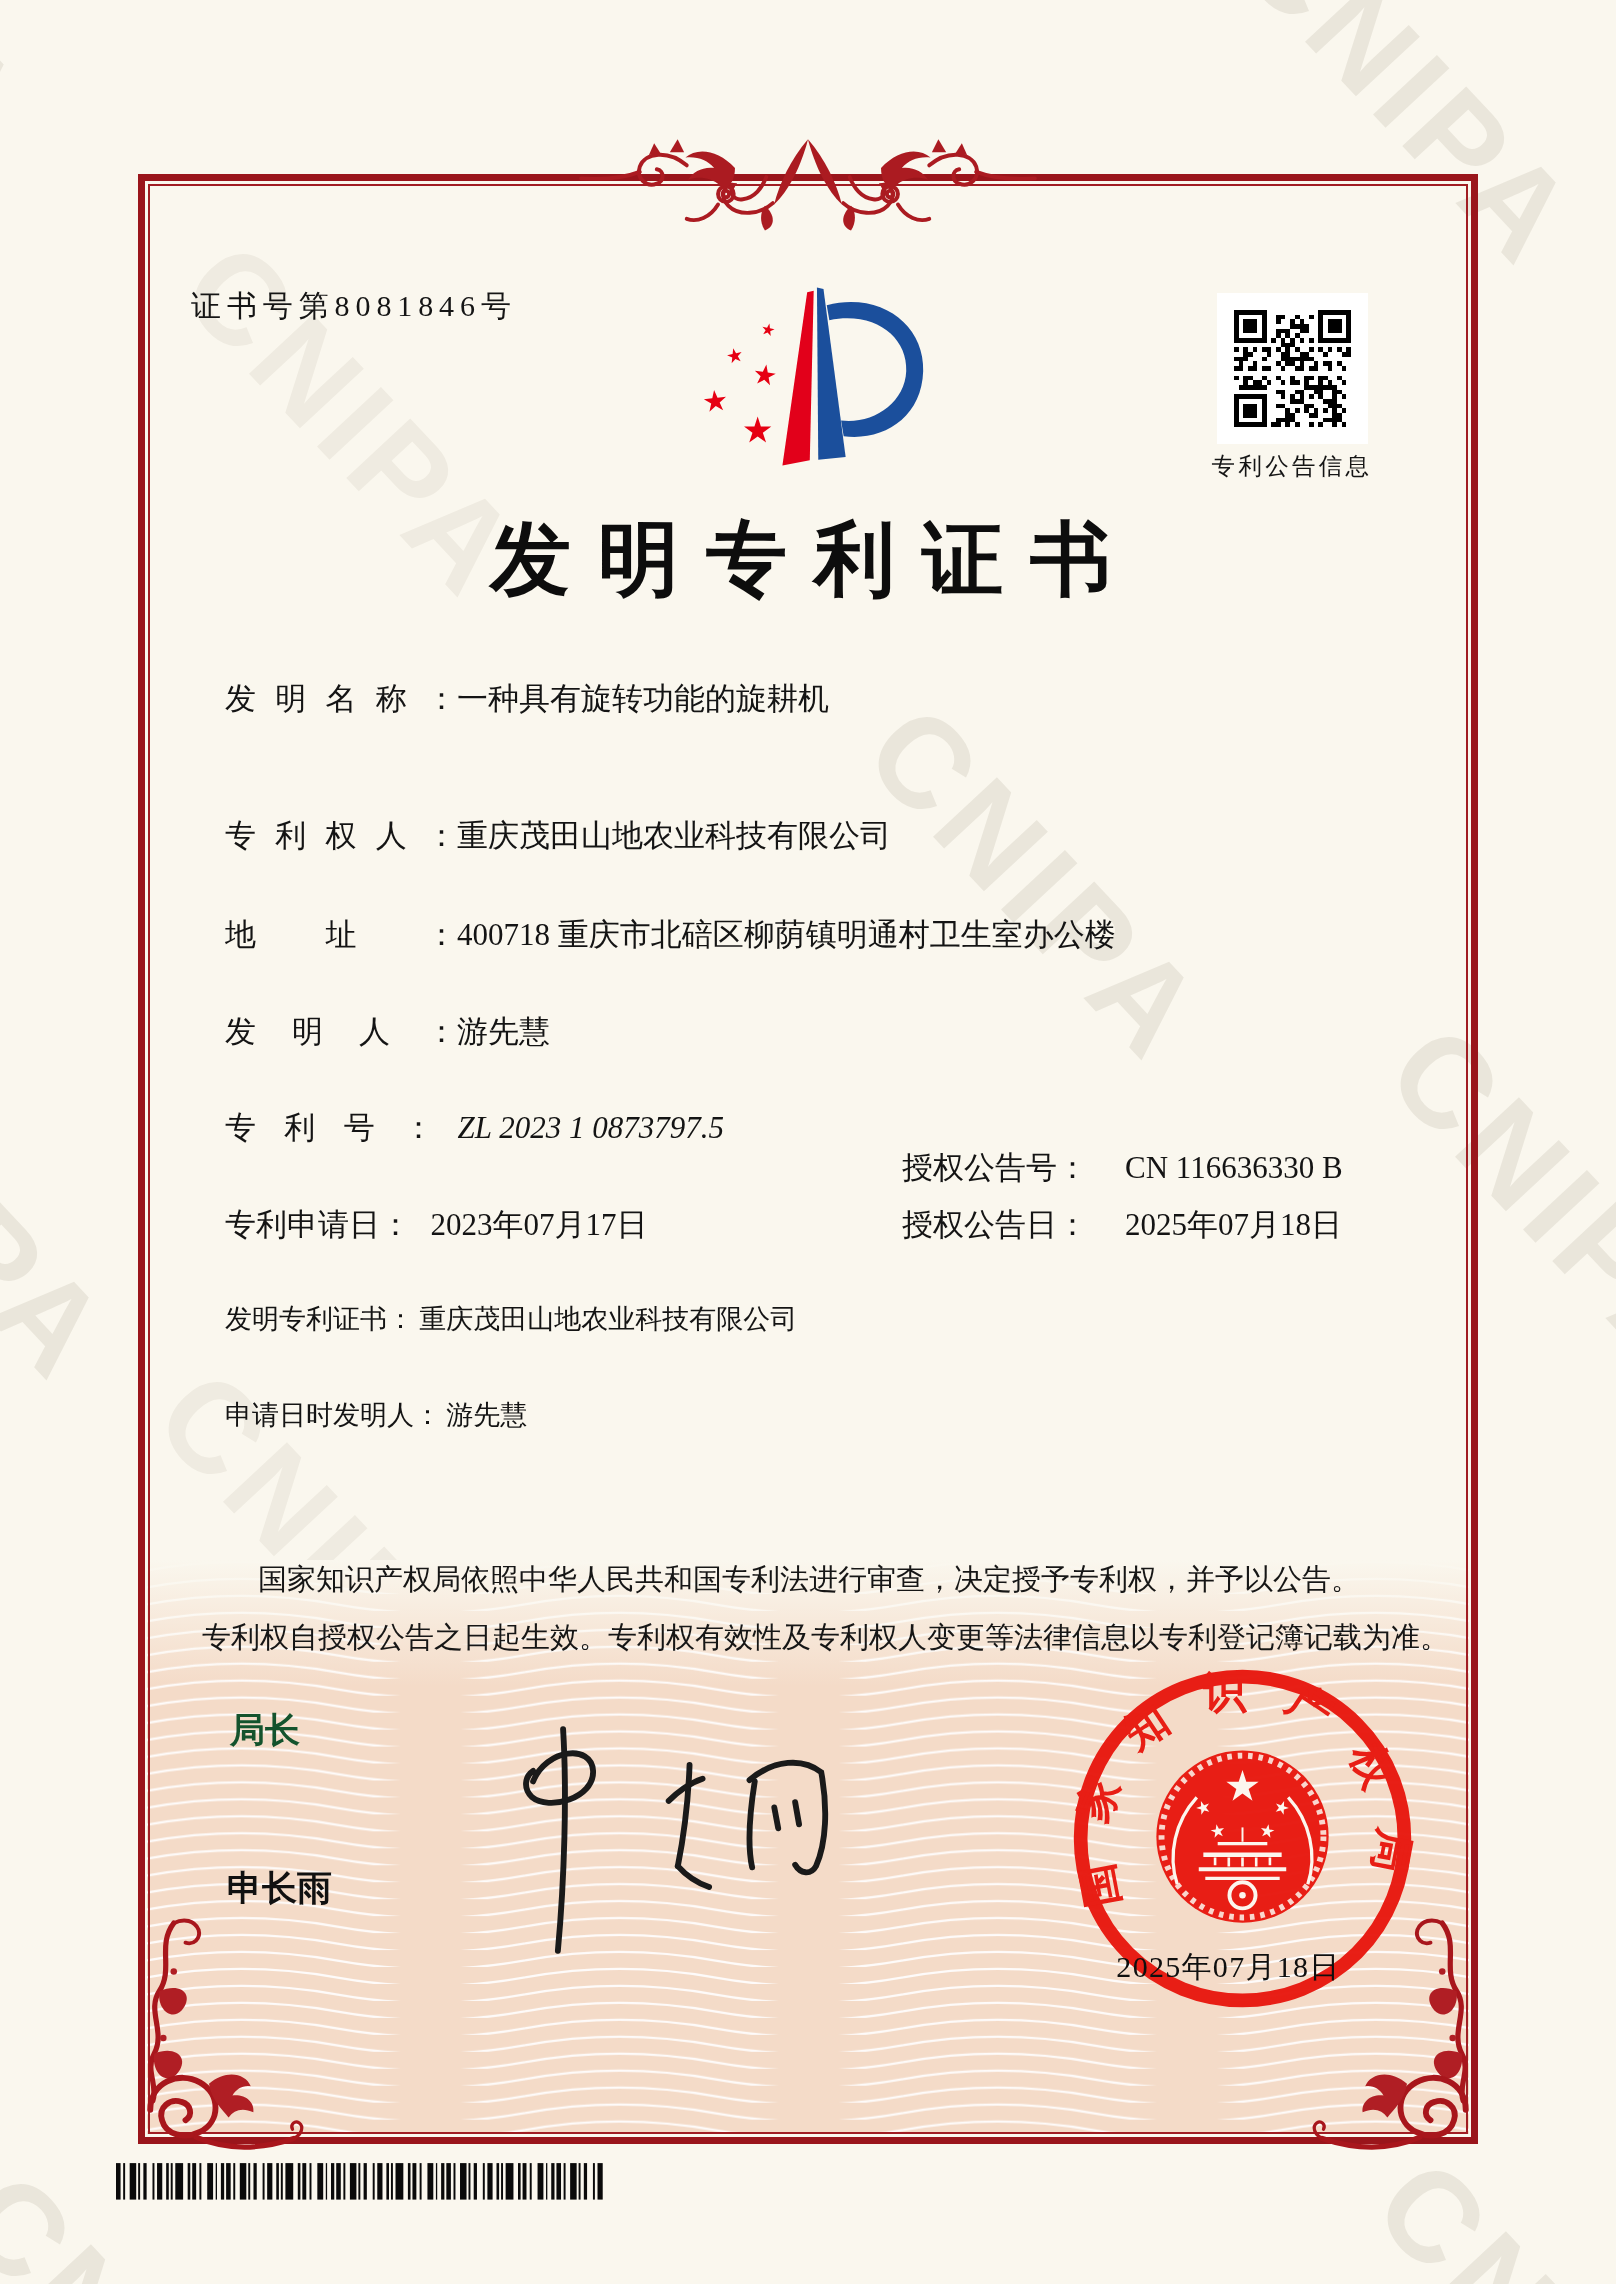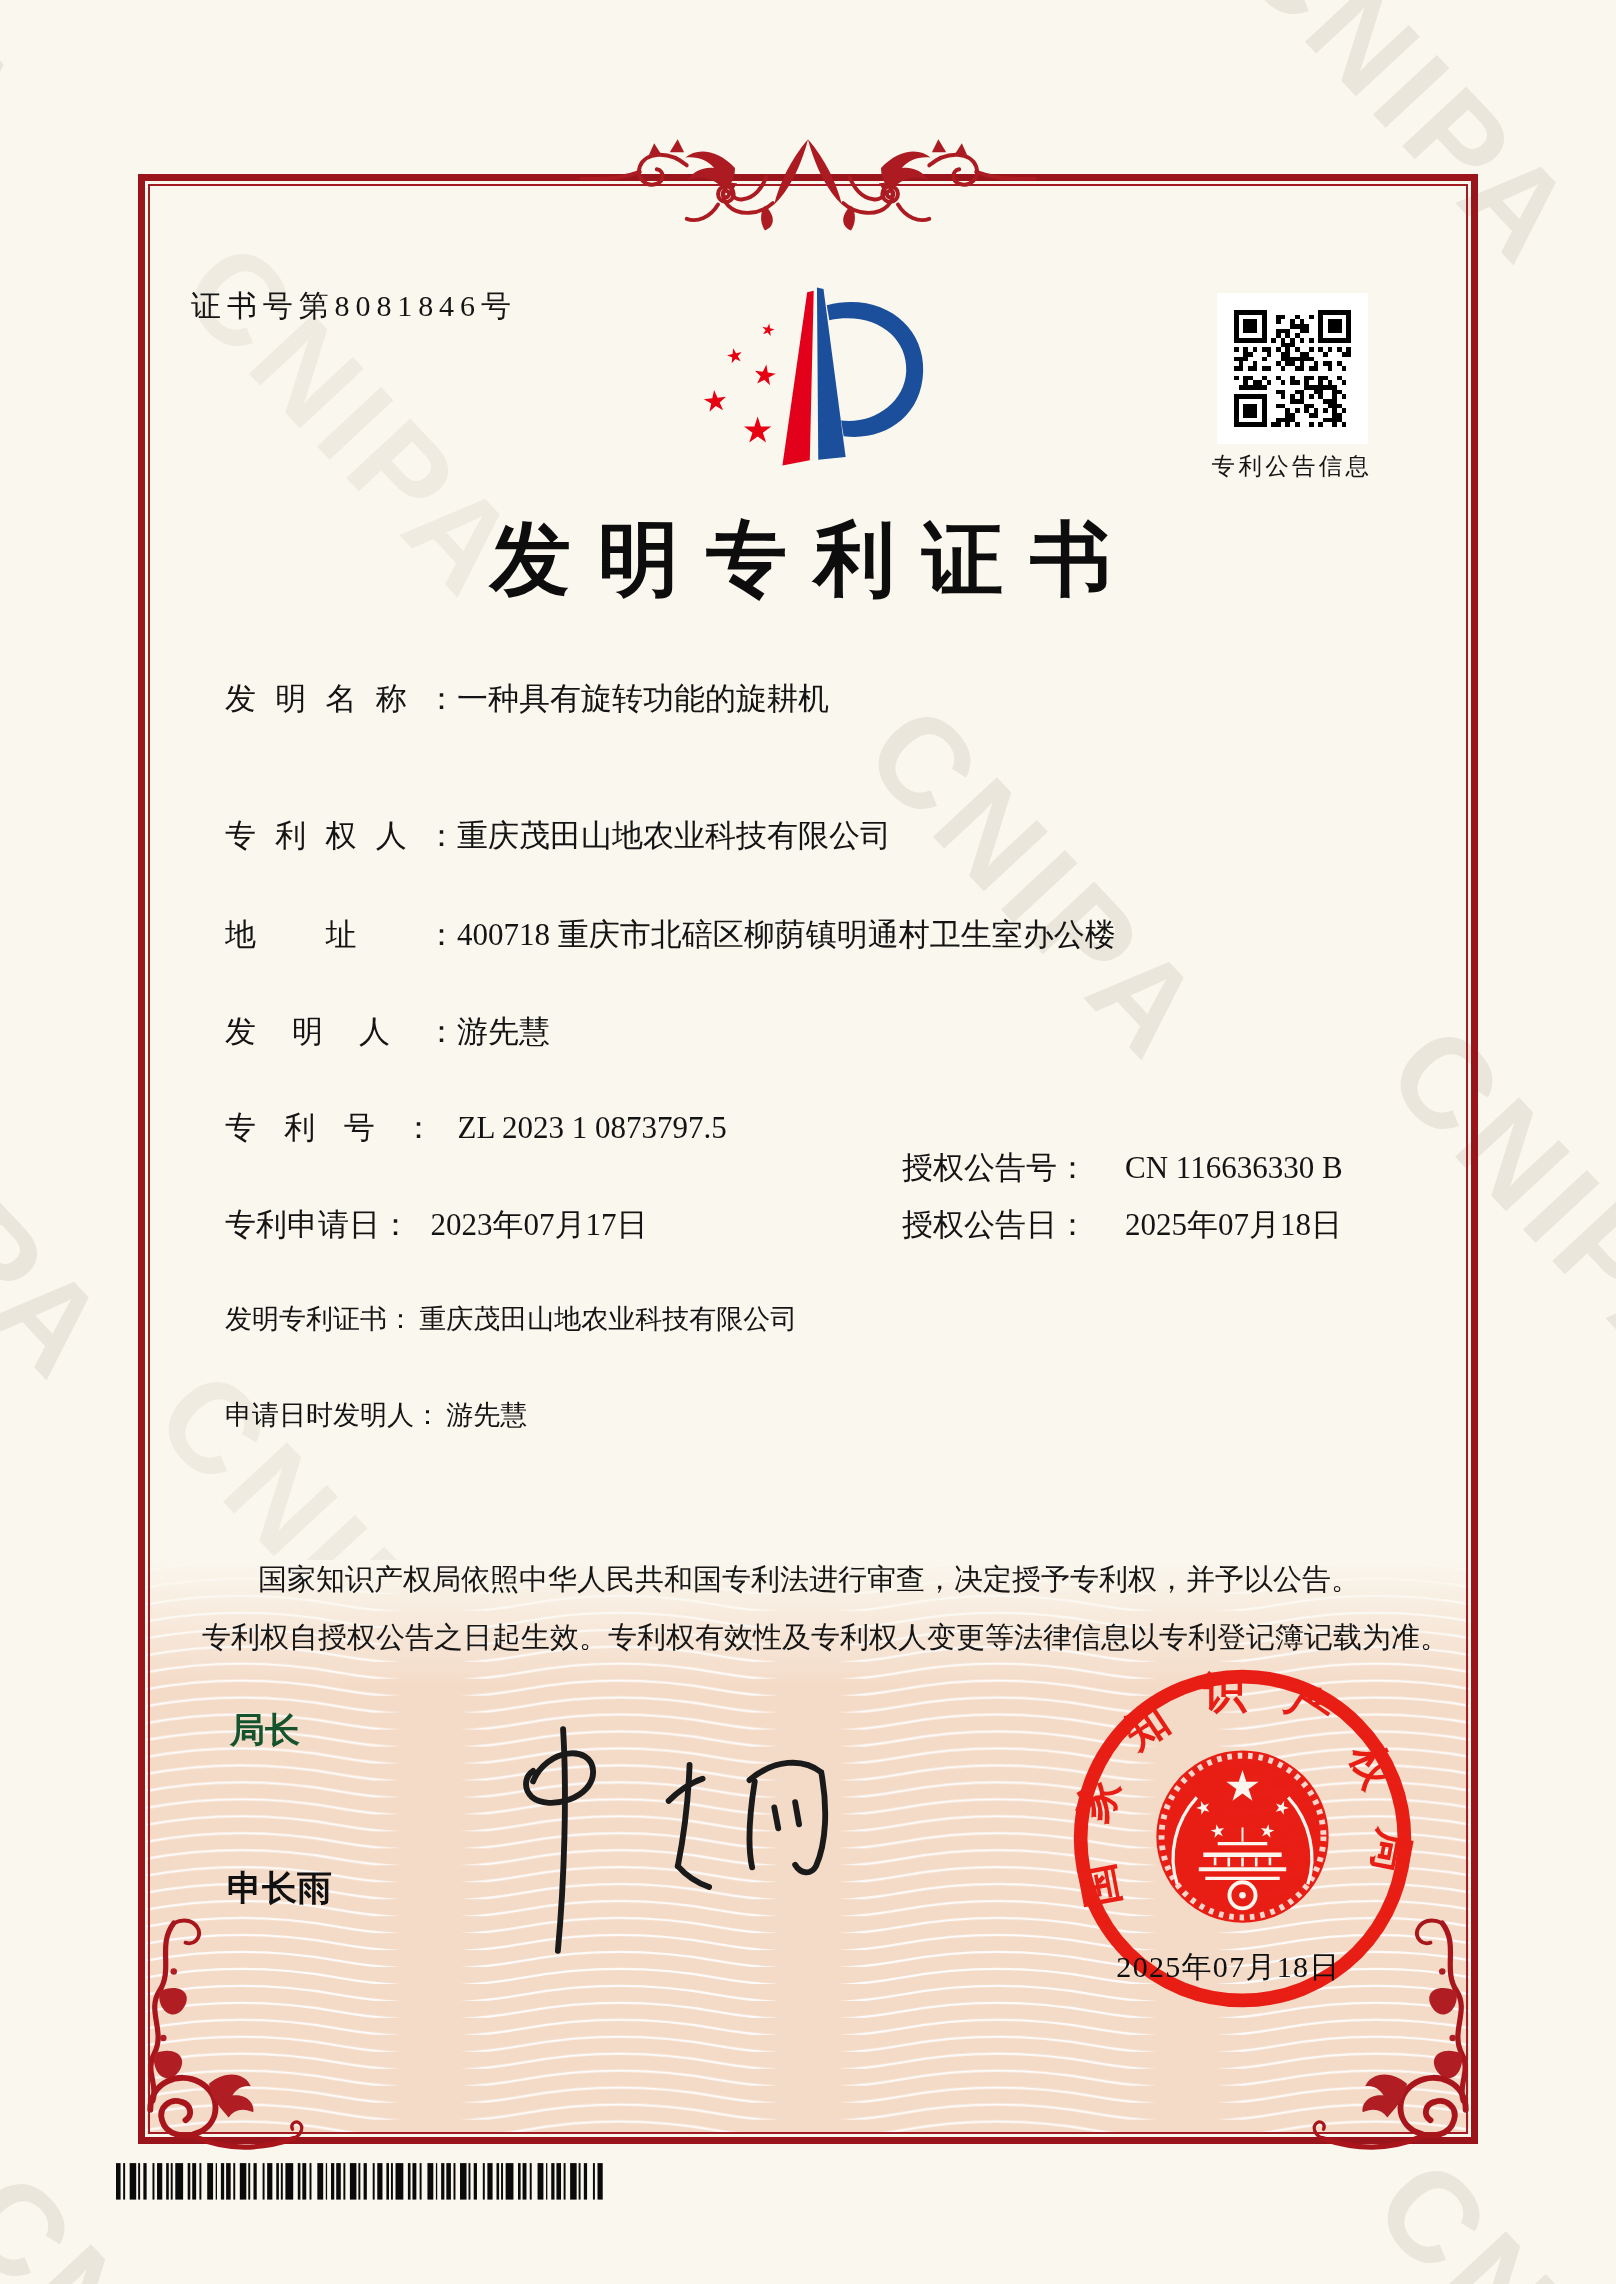--- a/index.html
+++ b/index.html
@@ -22,21 +22,21 @@
          display:flex;align-items:center;justify-content:center;}
   .qr{width:117px;height:117px;}
   .qrlabel{position:absolute;left:1197px;top:450px;width:190px;text-align:center;font-size:23.5px;letter-spacing:3.3px;}
   .title{position:absolute;left:490px;top:506px;font-size:81px;font-weight:bold;
          letter-spacing:27px;white-space:nowrap;color:#0d0d0d;}
   
   .row{position:absolute;font-size:31px;white-space:nowrap;color:#141414;}
   .row.small{font-size:27px;}
   .jlabel{display:inline-block;width:232px;text-align:justify;text-align-last:justify;}
   .jlabel.w320{width:209px;}
-  .gap8{margin-left:5.2px;}  .gap30{margin-left:19.6px;}  .gap36{margin-left:23.5px;}  .gap56{margin-left:37px;}
+  .gap8{margin-left:5.2px;}  .gap30{margin-left:19.6px;}  .gap36{margin-left:23.5px;font-style:italic;}  .gap56{margin-left:37px;}
   .statement{position:absolute;font-size:29px;color:#161616;white-space:nowrap;}
   
   .sig-title{position:absolute;left:230px;top:1707px;font-size:35px;font-weight:bold;color:#14532d;}
   .sig-name{position:absolute;left:227px;top:1865px;font-size:35px;font-weight:bold;color:#111;}
   .sig-svg{position:absolute;left:494px;top:1703px;width:352px;height:261px;}
   
   .seal{position:absolute;left:1063px;top:1659px;width:359px;height:359px;opacity:.96;}
   .seal-date{position:absolute;left:1069px;top:1947px;width:319px;text-align:center;
              font-size:30px;color:#0f0f0f;letter-spacing:1.3px;}
   .pageinfo{position:absolute;left:0;right:46px;top:2099px;text-align:center;font-size:25px;color:#222;}

